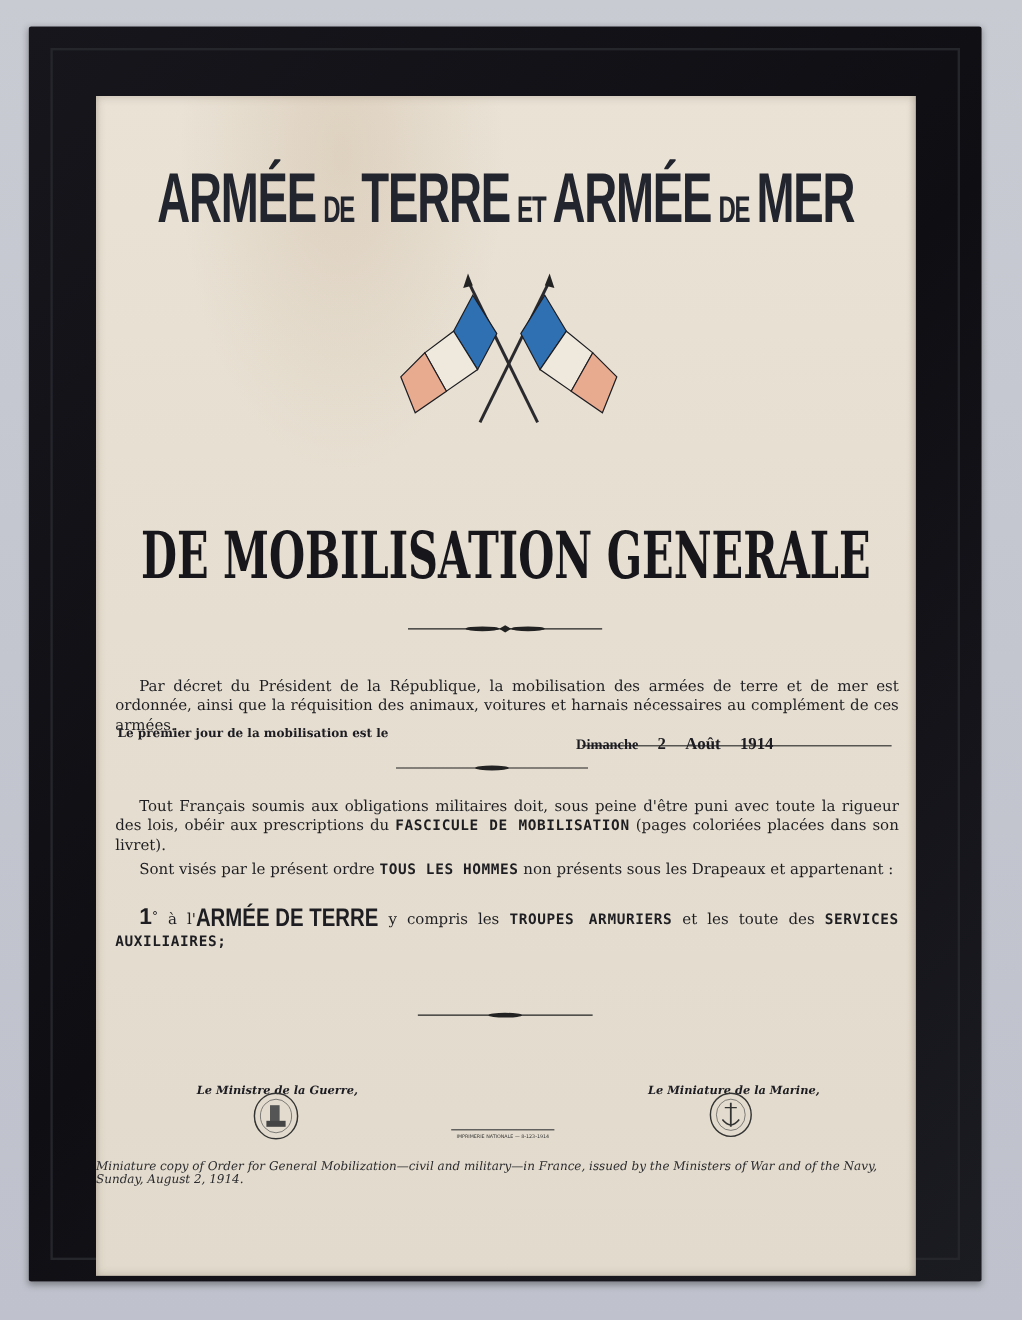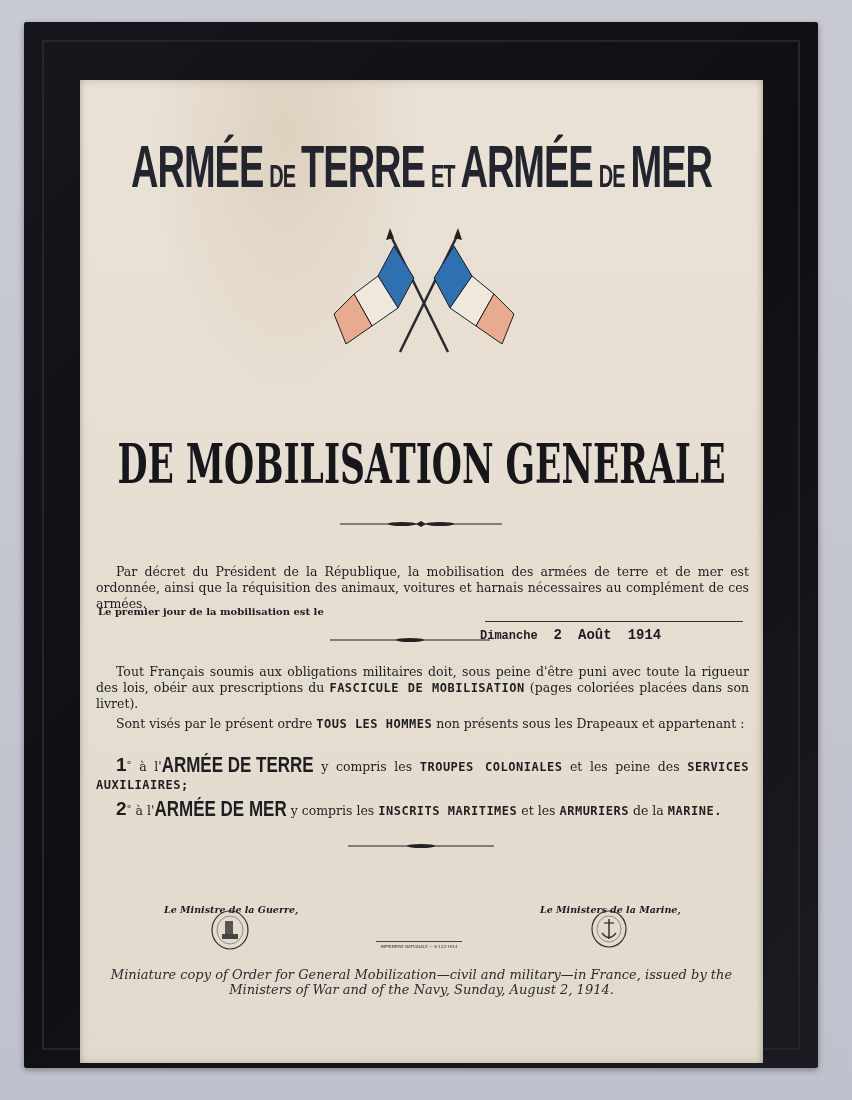--- a/index.html
+++ b/index.html
@@ -60,22 +60,22 @@
   }
   .para .ind { display:inline-block; width:20px; }
   .first-day {
     position:absolute; left:18px; right:16px; top:526px;
     font-family:"DejaVu Serif", serif; font-weight:bold; font-size:10px;
   }
   .date-line {
     position:absolute; left:405px; right:20px; top:541px; border-top:1px solid #333;
   }
   .date-text {
-    position:absolute; left:400px; top:547px;
-    font-family:Liberation Mono, monospace; font-weight:bold; font-size:14px;
+    position:absolute; left:400px; top:533px;
+    font-family:Liberation Serif, serif; font-weight:bold; font-size:14px;
   }
   .date-text span { margin-right:16px; }
   .b-heavy {
     font-family:"DejaVu Sans Mono", monospace; font-weight:bold; letter-spacing:0.5px; font-size:12px;
   }
   .army {
     font-family:"Liberation Sans", sans-serif; font-weight:bold; font-size:17px;
     display:inline-block; transform:scaleY(1.25);
   }
   .numeral { font-family:"Liberation Sans", sans-serif; font-weight:bold; font-size:19px; }
@@ -87,22 +87,22 @@
   .minister {
     position:absolute; top:824px;
     font-family:"DejaVu Serif", serif; font-style:italic; font-weight:bold; font-size:9.5px;
   }
   .seal { position:absolute; }
   .imprint {
     position:absolute; left:296px; top:861px; width:86px; border-top:1px solid #444;
     font-family:"DejaVu Sans", sans-serif; font-size:4px; text-align:center; padding-top:2px; color:#333;
   }
   .caption {
-    position:absolute; left:0; right:0; top:887px; text-align:center;
-    font-family:"DejaVu Serif", serif; font-style:italic; font-size:13px; color:#2b2b2f;
+    position:absolute; left:0; right:0; top:887px; 
+    font-family:"DejaVu Serif", serif; font-style:italic; font-size:10px; color:#2b2b2f;
   }
 </style>
 </head>
 <body>
 
 <div class="frame">
   <div class="frame-inner"></div>
 </div>
 
 <div class="paper">
@@ -160,44 +160,34 @@
   <div class="para" style="top:636px;">
     <span class="ind"></span><span>Sont visés par le présent ordre</span>
     <span class="b-heavy">TOUS LES HOMMES</span>
     <span>non présents sous les Drapeaux et appartenant :</span>
   </div>
 
   <div class="para" style="top:676px; line-height:18px;">
     <span class="ind"></span><span class="numeral">1</span><span class="deg">°</span>
     <span>à l'</span><span class="army">ARMÉE DE TERRE</span>
     <span>y compris les</span>
-    <span class="b-heavy">TROUPES COLONIALES</span>
-    <span>et les peine des</span>
+    <span class="b-heavy">TROUPES ARMURIERS</span>
+    <span>et les toute des</span>
     <span class="b-heavy">SERVICES AUXILIAIRES;</span>
   </div>
 
-  <div class="para" style="top:720px; line-height:18px;">
-    <span class="ind"></span><span class="numeral">2</span><span class="deg">°</span>
-    <span>à l'</span><span class="army">ARMÉE DE MER</span>
-    <span>y compris les</span>
-    <span class="b-heavy">INSCRITS MARITIMES</span>
-    <span>et les</span>
-    <span class="b-heavy">ARMURIERS</span>
-    <span>de la</span>
-    <span class="b-heavy">MARINE.</span>
-  </div>
 
   <svg class="ornament" style="left:268px; top:762px; width:146px;" viewBox="0 0 146 8">
     <line x1="0" y1="4" x2="146" y2="4" stroke="#222" stroke-width="1"></line>
     <ellipse cx="73" cy="4" rx="14" ry="2" fill="#222"></ellipse>
   </svg>
 
 
   <div class="minister" style="left:84px;">Le Ministre de la Guerre,</div>
-  <div class="minister" style="left:460px;">Le Ministers de la Marine,</div>
+  <div class="minister" style="left:460px;">Le Miniature de la Marine,</div>
 
   <svg class="seal" style="left:130px; top:830px; width:40px; height:40px;" viewBox="0 0 40 40">
     <ellipse cx="20" cy="20" rx="18" ry="19" fill="none" stroke="#333" stroke-width="1.2"></ellipse>
     <ellipse cx="20" cy="20" rx="13" ry="14" fill="none" stroke="#555" stroke-width="0.6"></ellipse>
     <rect x="15" y="11" width="8" height="14" fill="#555"></rect>
     <rect x="12" y="24" width="16" height="5" fill="#444"></rect>
   </svg>
   <svg class="seal" style="left:510px; top:830px; width:38px; height:38px;" viewBox="0 0 38 38">
     <ellipse cx="19" cy="19" rx="17" ry="18" fill="none" stroke="#333" stroke-width="1.2"></ellipse>
     <ellipse cx="19" cy="19" rx="12" ry="13" fill="none" stroke="#555" stroke-width="0.6"></ellipse>

